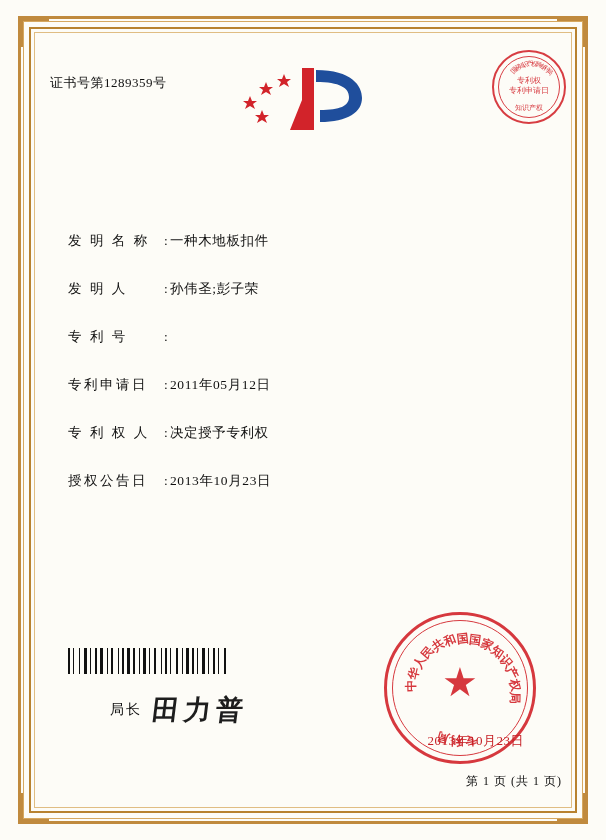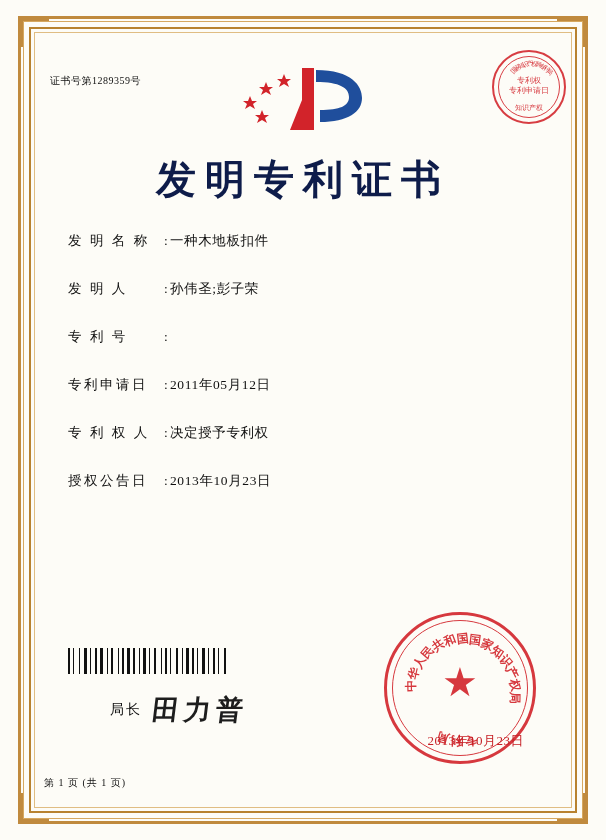--- a/index.html
+++ b/index.html
@@ -77,21 +77,21 @@
     top: 44px;
     right: 44px;
     bottom: 44px;
   }
 
   
   .cert-no {
     position: absolute;
     left: 6px;
     top: 30px;
-    font-size: 10px;
+    font-size: 13px;
     letter-spacing: 0.5px;
     color: #111;
   }
 
   
   .seal-top {
     position: absolute;
     right: -4px;
     top: 6px;
     width: 74px;
@@ -290,22 +290,22 @@
     color: #c62026;
     letter-spacing: 0.5px;
   }
 
   
   .footer {
     position: absolute;
     left: 0;
     right: 0;
     bottom: 6px;
-    text-align: left;
-    font-size: 10px;
+    text-align: right;
+    font-size: 12px;
     color: #111;
     letter-spacing: 1px;
   }
 </style>
 </head>
 <body>
 
 <div class="page">
 
   <div class="frame-outer"></div>
@@ -352,21 +352,20 @@
           <polygon points="34,50 36,55 41,55 37,58 39,63 34,60 29,63 31,58 27,55 32,55"></polygon>
         </g>
 
         <polygon points="74,8 86,8 86,70 74,70" fill="#d2232a"></polygon>
         <polygon points="62,70 74,40 74,70" fill="#d2232a"></polygon>
 
         <path d="M88,10 C124,10 134,26 134,38 C134,52 120,62 92,62 L92,50 C112,50 121,46 121,37 C121,28 112,22 88,22 Z" fill="#1f4e9c"></path>
       </svg>
     </div>
 
-    <div class="title">发明专利证书</div>
 
     <div class="fields">
       <div class="field-row">
         <span class="field-label">发 明 名 称</span>
         <span class="field-sep">:</span>
         <span class="field-value">一种木地板扣件</span>
       </div>
       <div class="field-row">
         <span class="field-label">发 明 人</span>
         <span class="field-sep">:</span>

